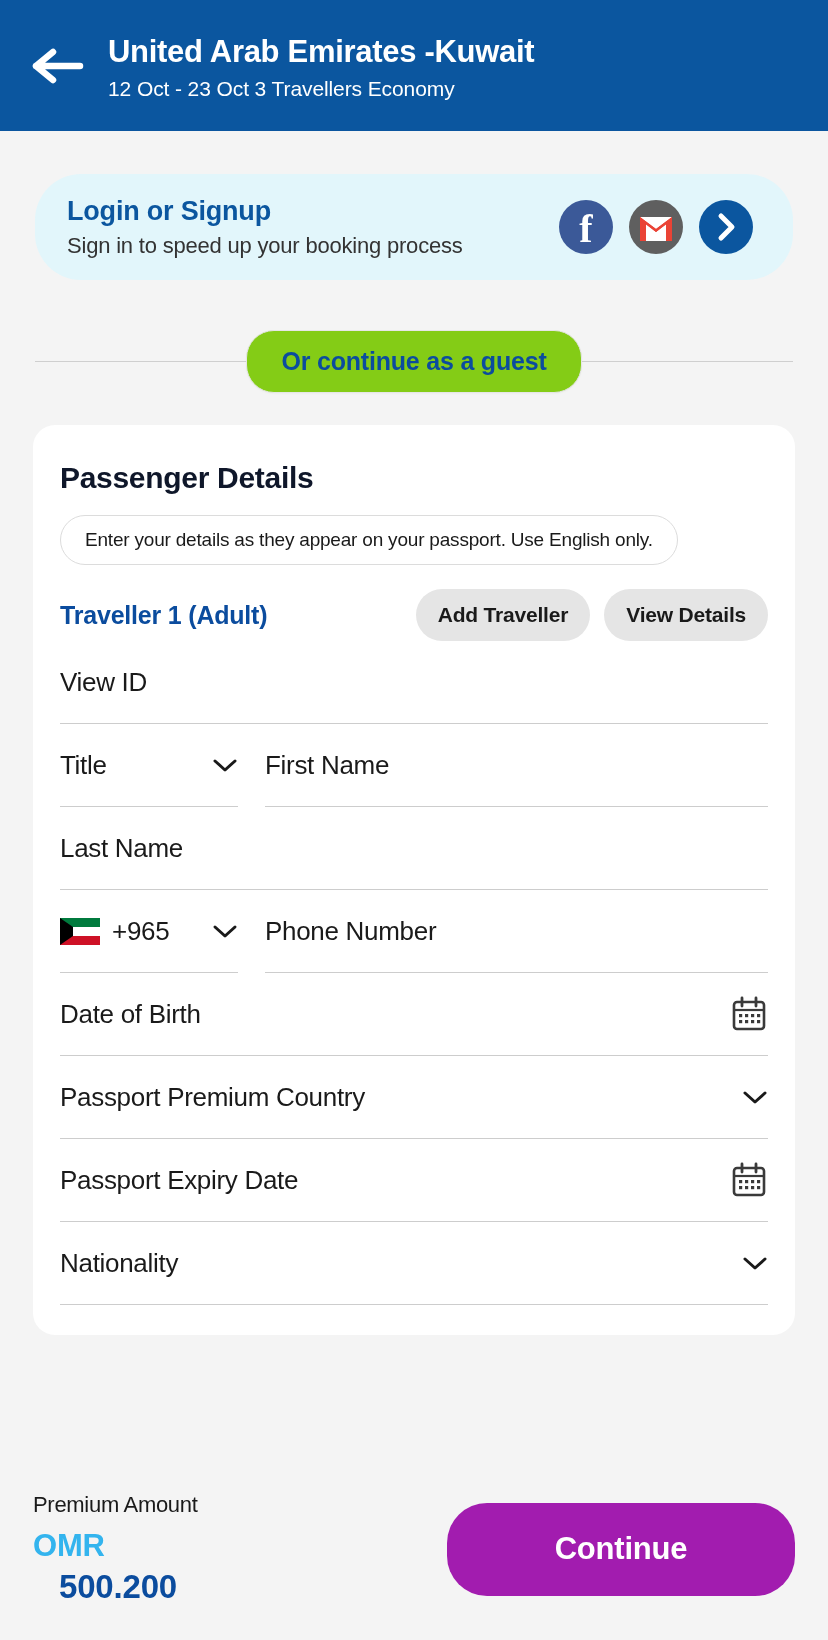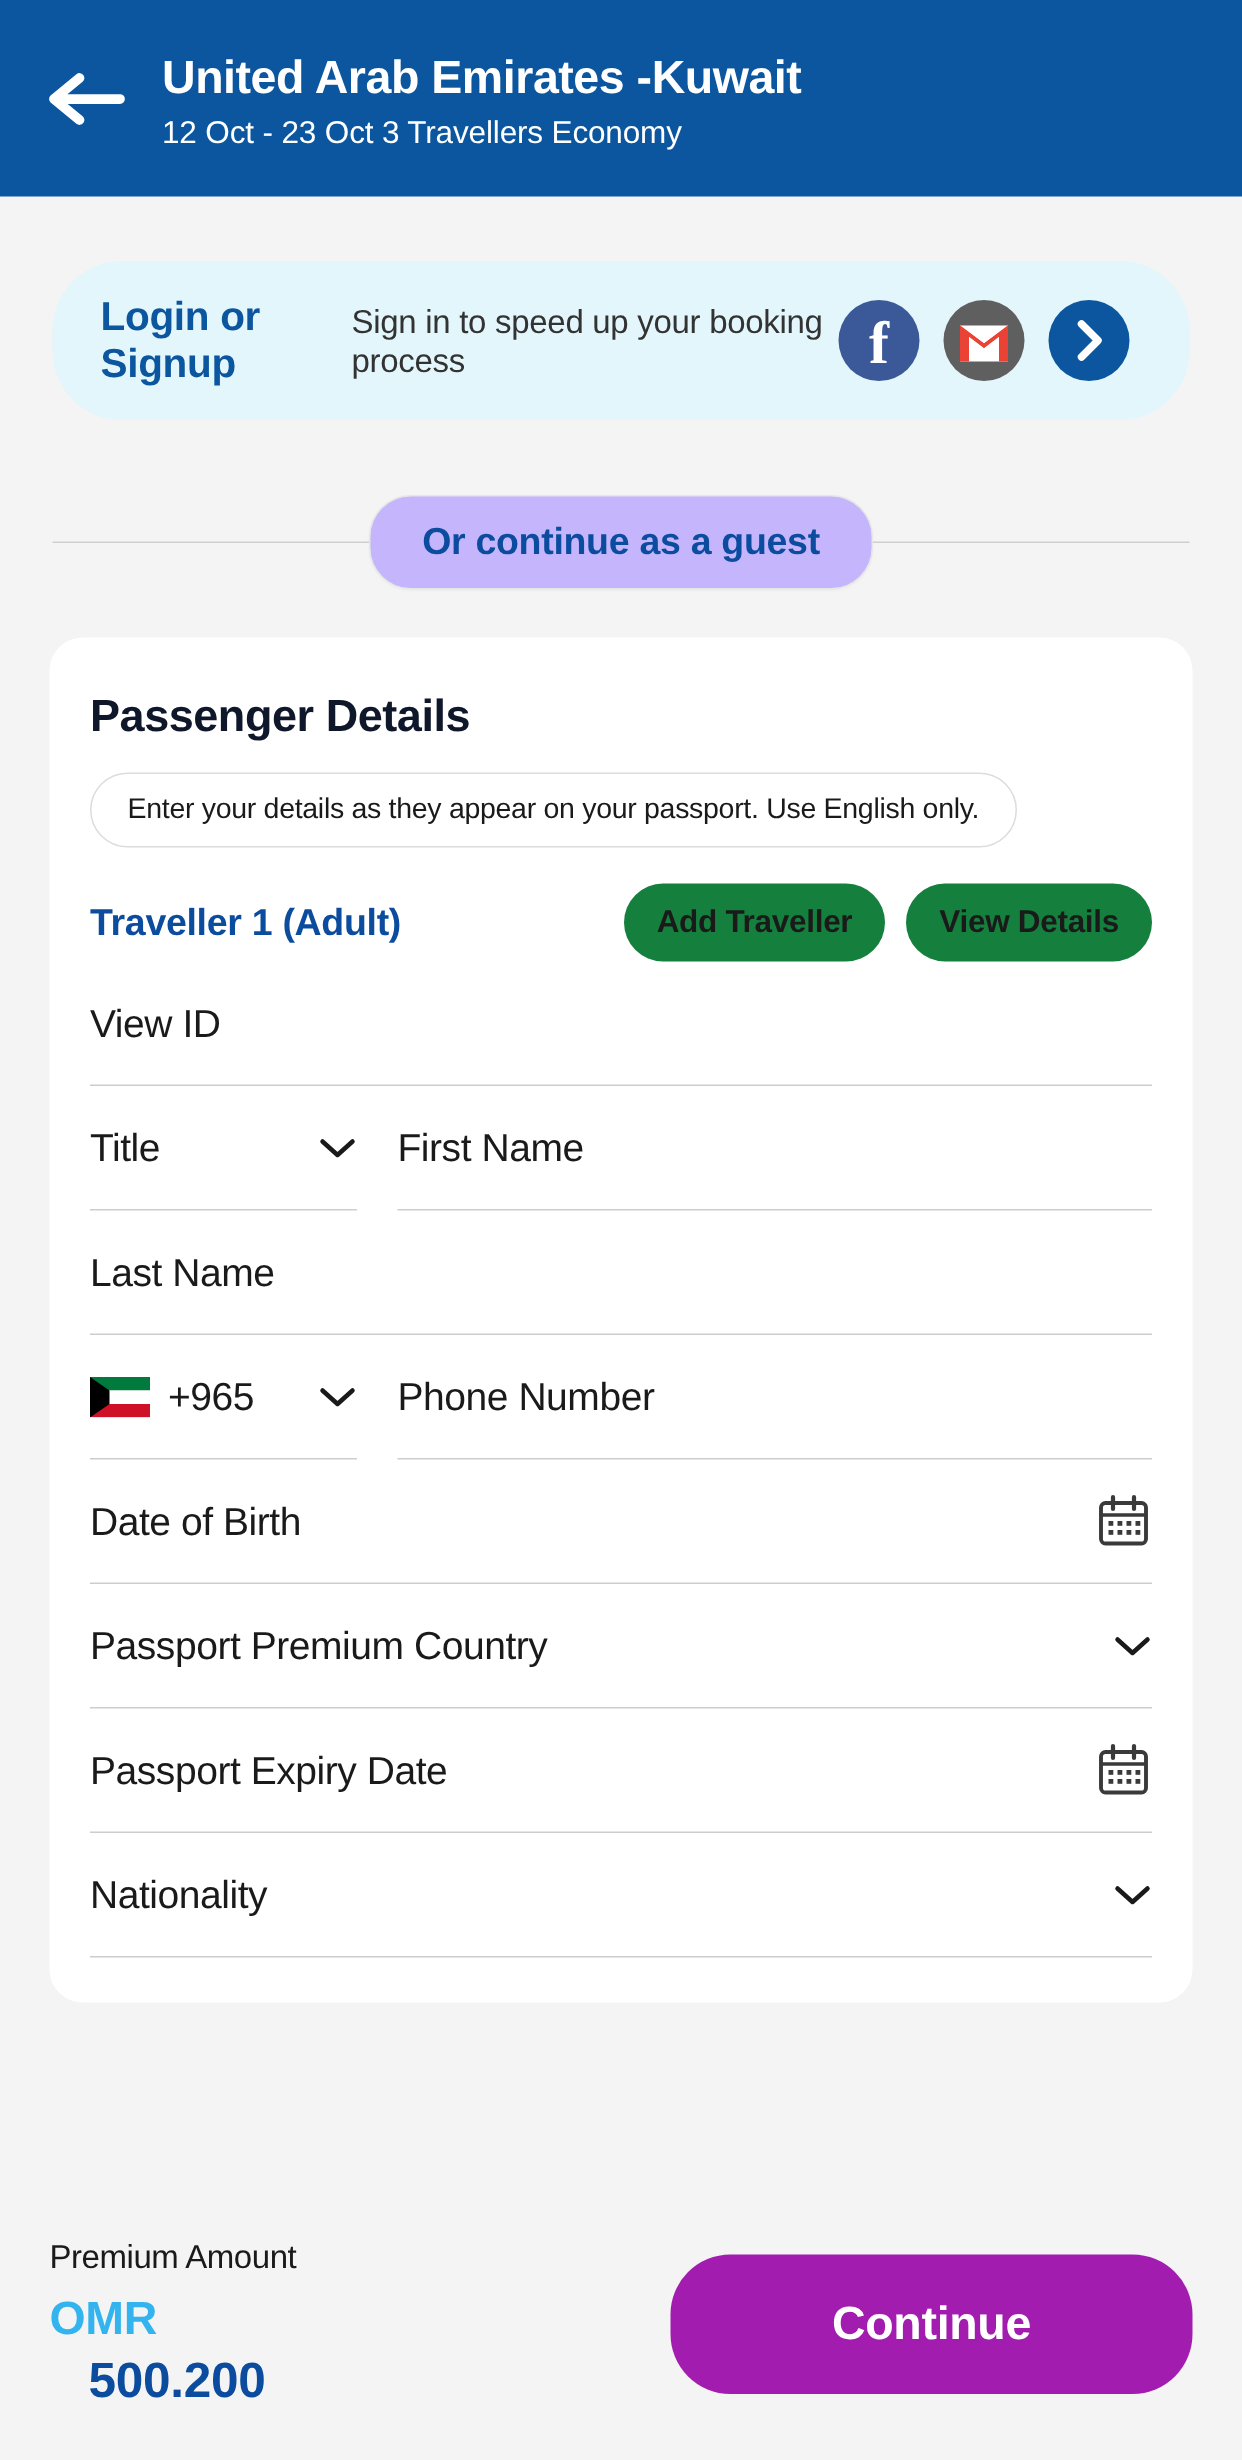--- a/index.html
+++ b/index.html
@@ -65,21 +65,21 @@
   .login-banner {
     margin: 43px 35px 0 35px;
     background: #E2F6FB;
     border-radius: 46px;
     height: 106px;
     display: flex;
     align-items: center;
     padding: 0 40px 0 32px;
     justify-content: space-between;
   }
-  .login-left { display: flex; flex-direction: row; }
+  .login-left { display: flex; flex-direction: column; }
   .login-title {
     color: #0B569F;
     font-size: 27px;
     font-weight: bold;
     letter-spacing: -0.2px;
   }
   .login-sub {
     color: #333333;
     font-size: 22px;
     margin-top: 6px;
@@ -113,21 +113,21 @@
     justify-content: center;
   }
   .guest-line {
     position: absolute;
     left: 35px; right: 35px; top: 50%;
     height: 1px;
     background: #cfcfcf;
   }
   .guest-btn {
     position: relative;
-    background: #c4b5fd;
+    background: #84cc16;
     border: 1px solid #e6e6e6;
     border-radius: 28px;
     padding: 16px 34px;
     color: #0B4C9E;
     font-size: 25px;
     font-weight: bold;
     letter-spacing: -0.2px;
     cursor: pointer;
     box-shadow: 0 1px 2px rgba(0,0,0,0.03);
   }
@@ -164,21 +164,21 @@
     min-height: 52px;
   }
   .traveller-label {
     color: #0B4C9E;
     font-size: 25px;
     font-weight: bold;
     letter-spacing: -0.2px;
   }
   .pill-btns { display: flex; gap: 14px; }
   .ybtn {
-    background: #15803d;
+    background: #e5e5e5;
     border: none;
     border-radius: 26px;
     padding: 14px 22px;
     font-family: "Liberation Sans", sans-serif;
     font-size: 21px;
     font-weight: bold;
     color: #1a1a1a;
     cursor: pointer;
     letter-spacing: -0.2px;
     white-space: nowrap;

